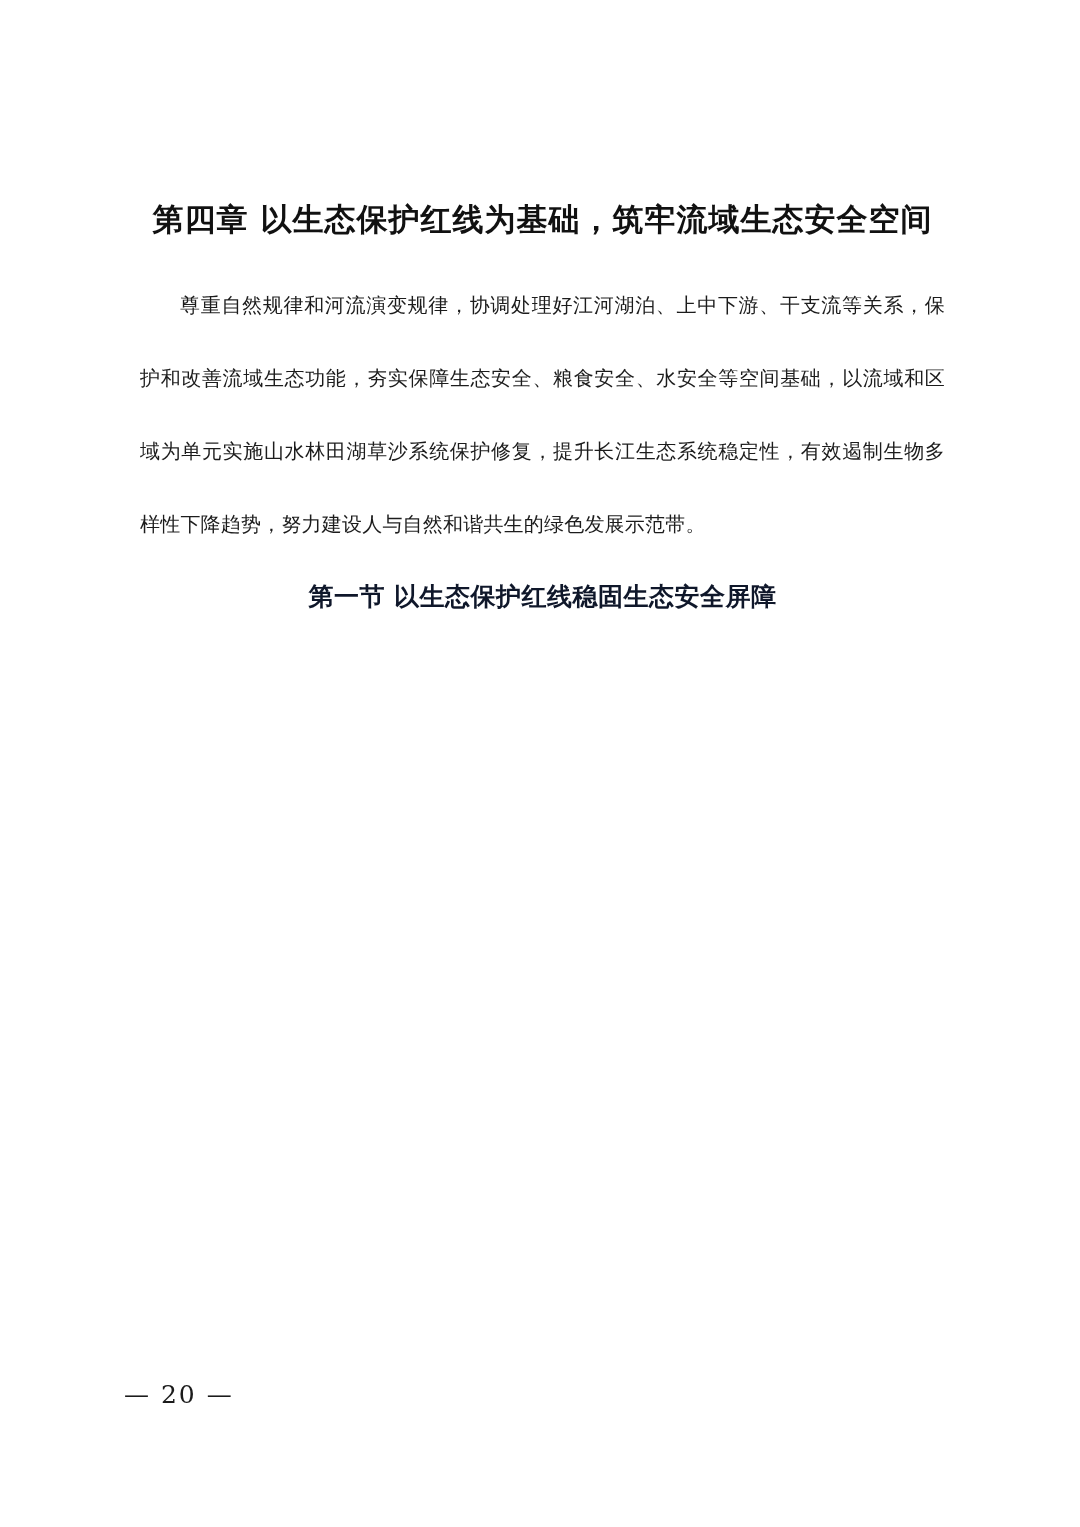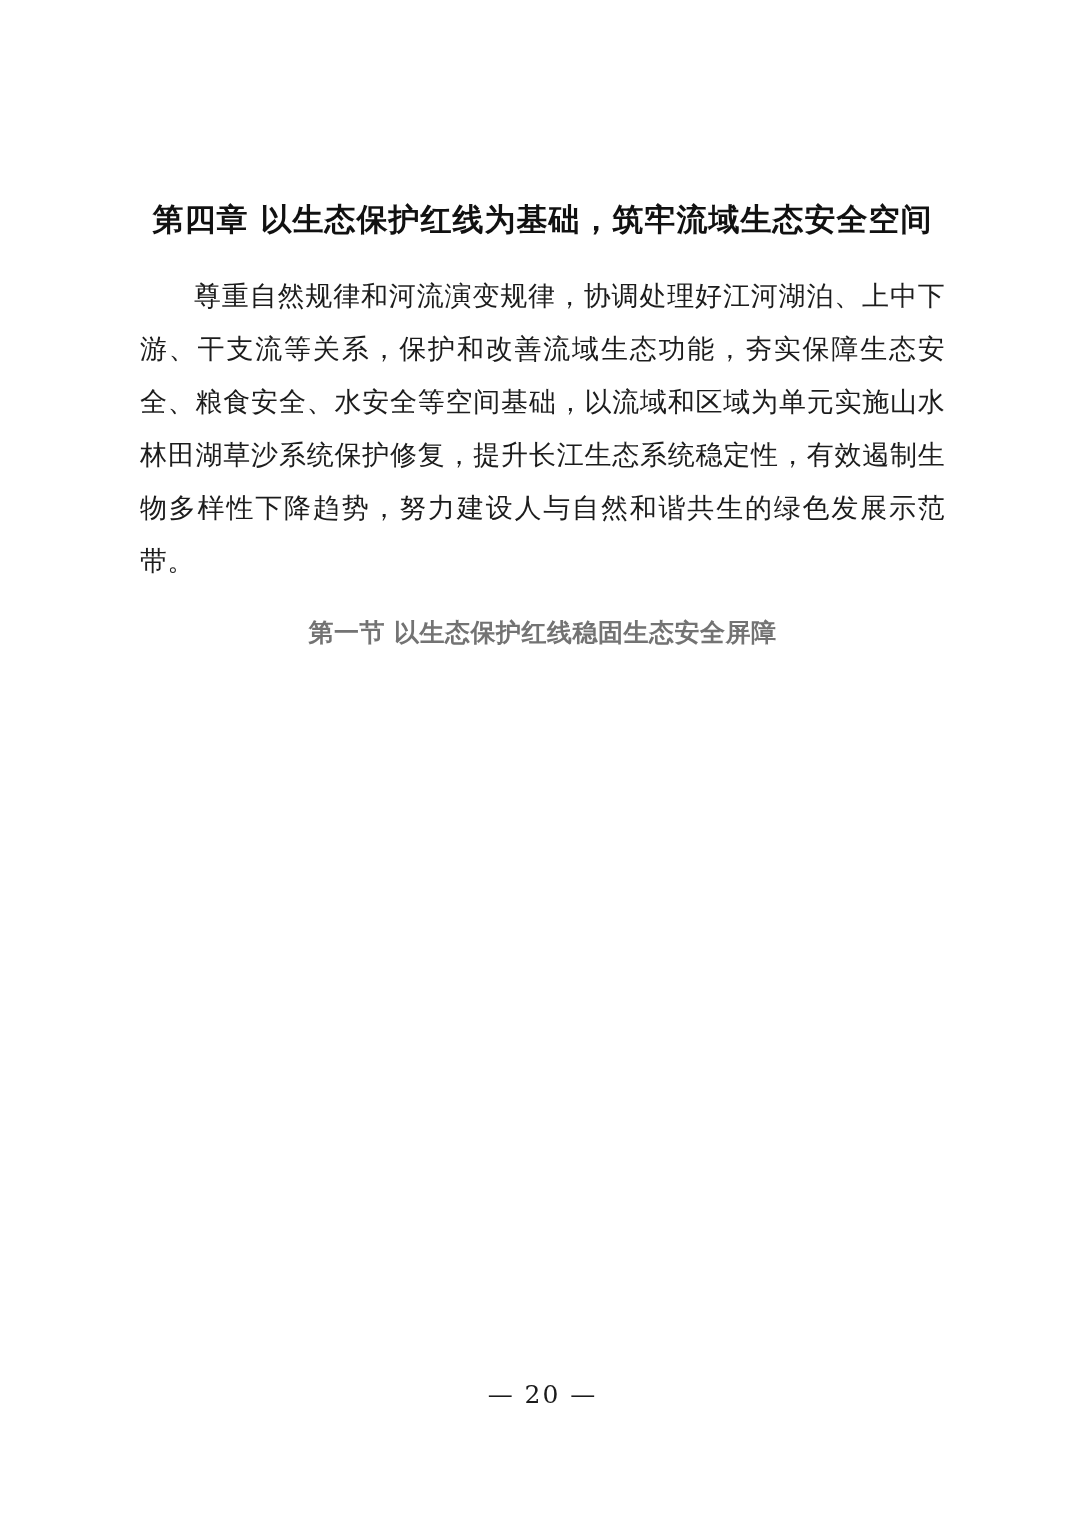--- a/index.html
+++ b/index.html
@@ -33,40 +33,40 @@
     color: #111111;
     margin: 0 0 26px 0;
     line-height: 1.5;
   }
   .section-title {
     font-family: "DejaVu Sans", "Liberation Sans", sans-serif;
     font-weight: bold;
     font-size: 25px;
     letter-spacing: 0.5px;
     text-align: center;
-    color: #737373;
-    margin: 26px 0 18px 0;
+    color: #0f172a;
+    margin: 16px 0 18px 0;
     line-height: 1.6;
   }
   p.body-text {
-    font-size: 27px;
-    line-height: 53px;
+    font-size: 20px;
+    line-height: 73px;
     text-align: justify;
     text-justify: inter-ideograph;
     text-indent: 2em;
     margin: 0 0 6px 0;
     color: #1c1c1c;
     letter-spacing: 0.2px;
   }
   .page-number {
     position: absolute;
-    left: 140px;
+    left: 124px;
     bottom: 118px;
     width: 805px;
-    text-align: center;
+    text-align: left;
     font-size: 25px;
     font-family: "DejaVu Serif", "Liberation Serif", serif;
     color: #1b1b1b;
     letter-spacing: 2px;
   }
 </style>
 </head>
 <body>
 
 <div class="page">

